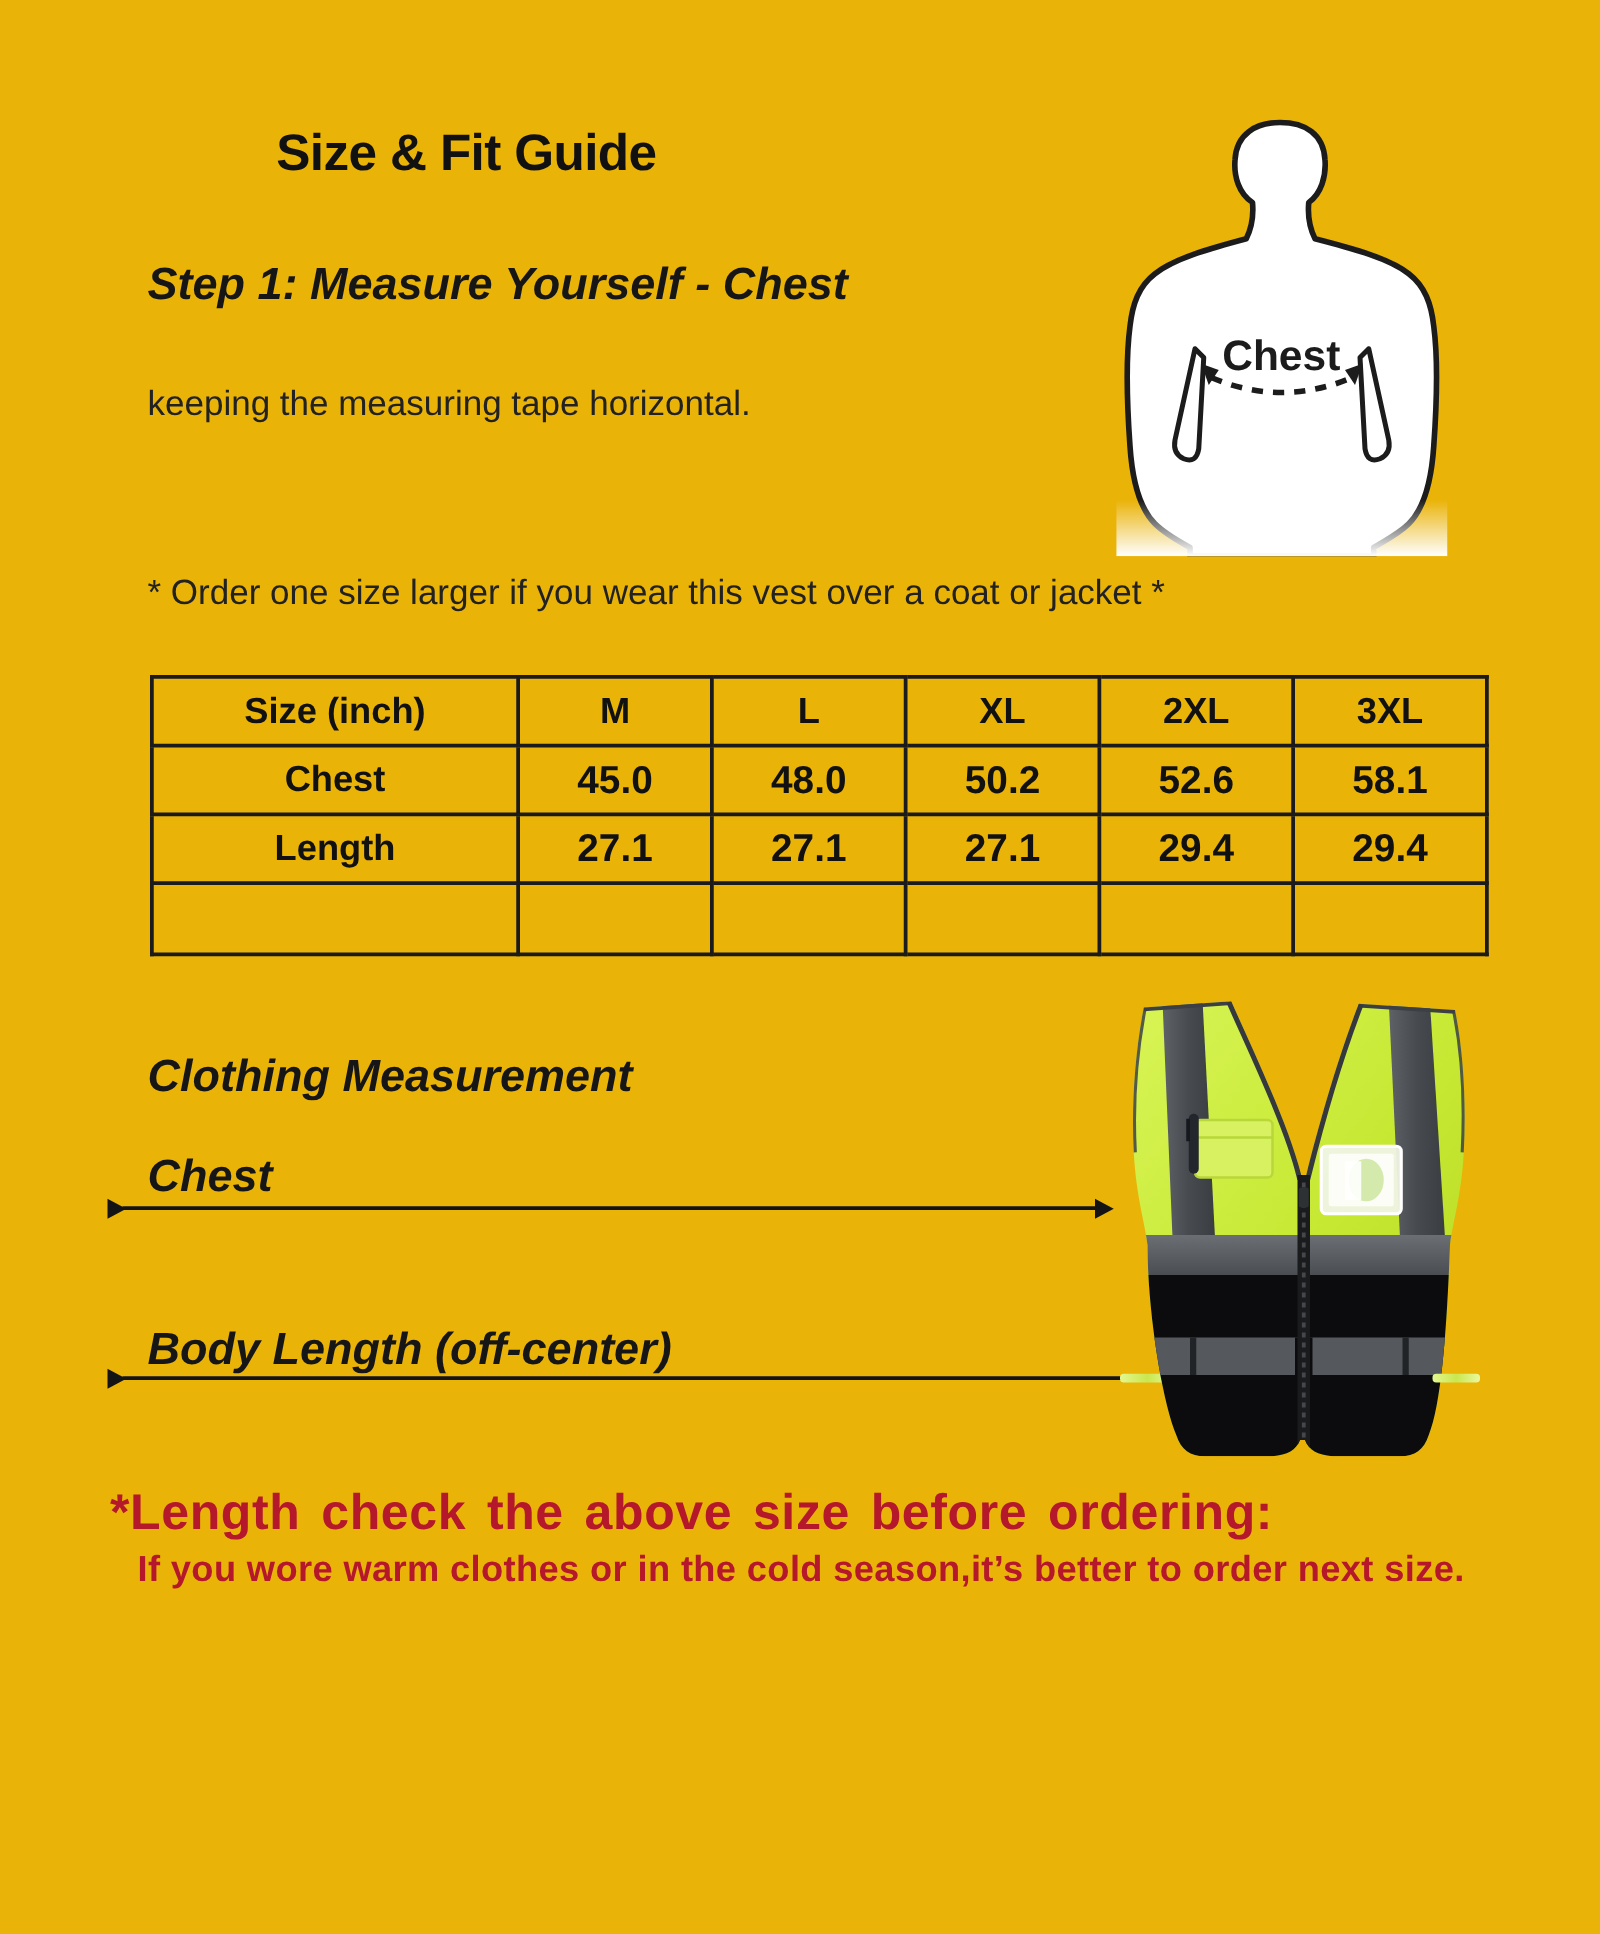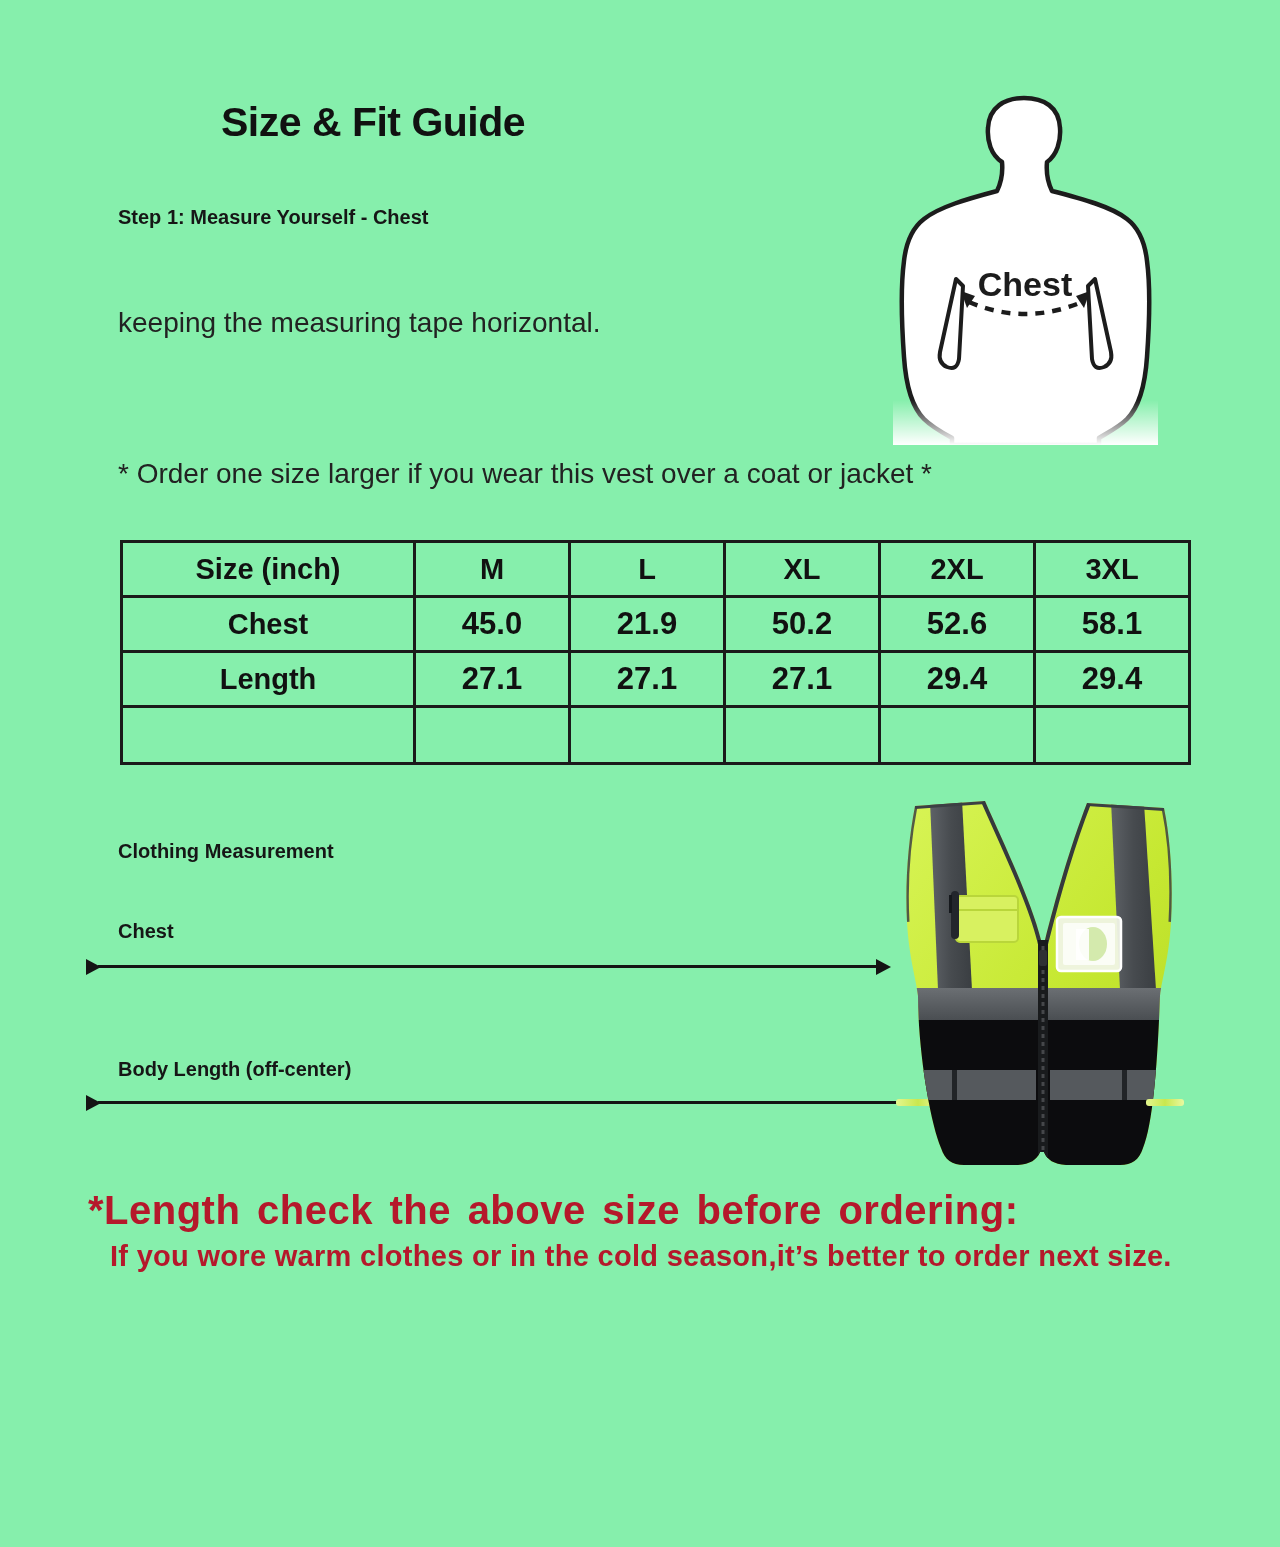--- a/index.html
+++ b/index.html
@@ -1,22 +1,22 @@
 <!DOCTYPE html>
 <html><head>
 <meta charset="utf-8">
 <style>
   html,body{margin:0;padding:0;background:#fff;}
   .canvas{
-    position:relative;width:1280px;height:1547px;background:#86efac;overflow:hidden;
+    position:relative;width:1280px;height:1547px;background:#eab308;overflow:hidden;
     font-family:"Liberation Sans", sans-serif;color:#1b1b1b;
   }
   .abs{position:absolute;white-space:nowrap;}
   .title{font-size:41px;font-weight:bold;letter-spacing:-0.5px;color:#111;}
-  .h2{font-size:20px;font-weight:bold;color:#161616;}
+  .h2{font-size:36px;font-weight:bold;color:#161616;font-style:italic;}
   .body-text{font-size:28px;color:#222;}
   .small-text{font-size:26px;color:#222;}
   
   table.size-table{border-collapse:collapse;table-layout:fixed;}
   table.size-table td{
     border:3px solid #1b1b1b;text-align:center;vertical-align:middle;
     font-weight:bold;color:#111;padding:0;
   }
   td.c0{width:290px;}
   td.cn{width:152px;}
@@ -75,21 +75,21 @@
       <td class="c0">Size (inch)</td>
       <td class="cn">M</td>
       <td class="cn">L</td>
       <td class="cn">XL</td>
       <td class="cn">2XL</td>
       <td class="cn">3XL</td>
     </tr>
     <tr class="datar">
       <td class="c0">Chest</td>
       <td class="cn">45.0</td>
-      <td class="cn">21.9</td>
+      <td class="cn">48.0</td>
       <td class="cn">50.2</td>
       <td class="cn">52.6</td>
       <td class="cn">58.1</td>
     </tr>
     <tr class="datar">
       <td class="c0">Length</td>
       <td class="cn">27.1</td>
       <td class="cn">27.1</td>
       <td class="cn">27.1</td>
       <td class="cn">29.4</td>

